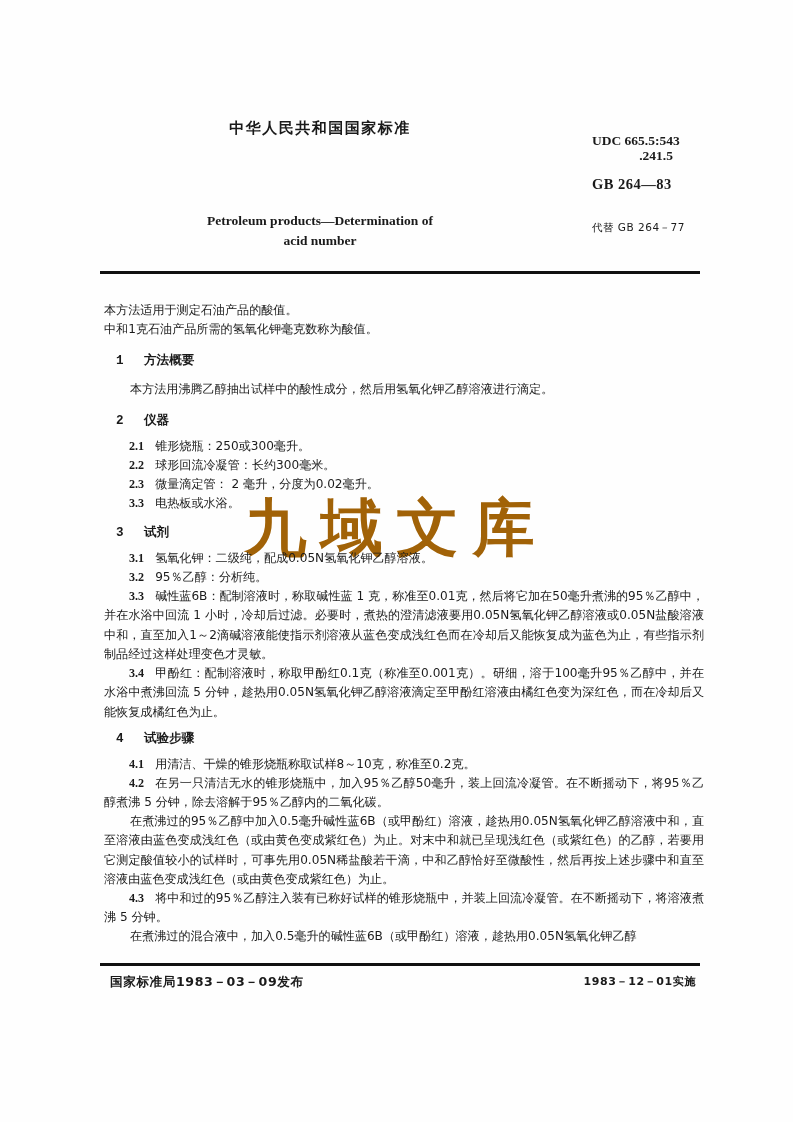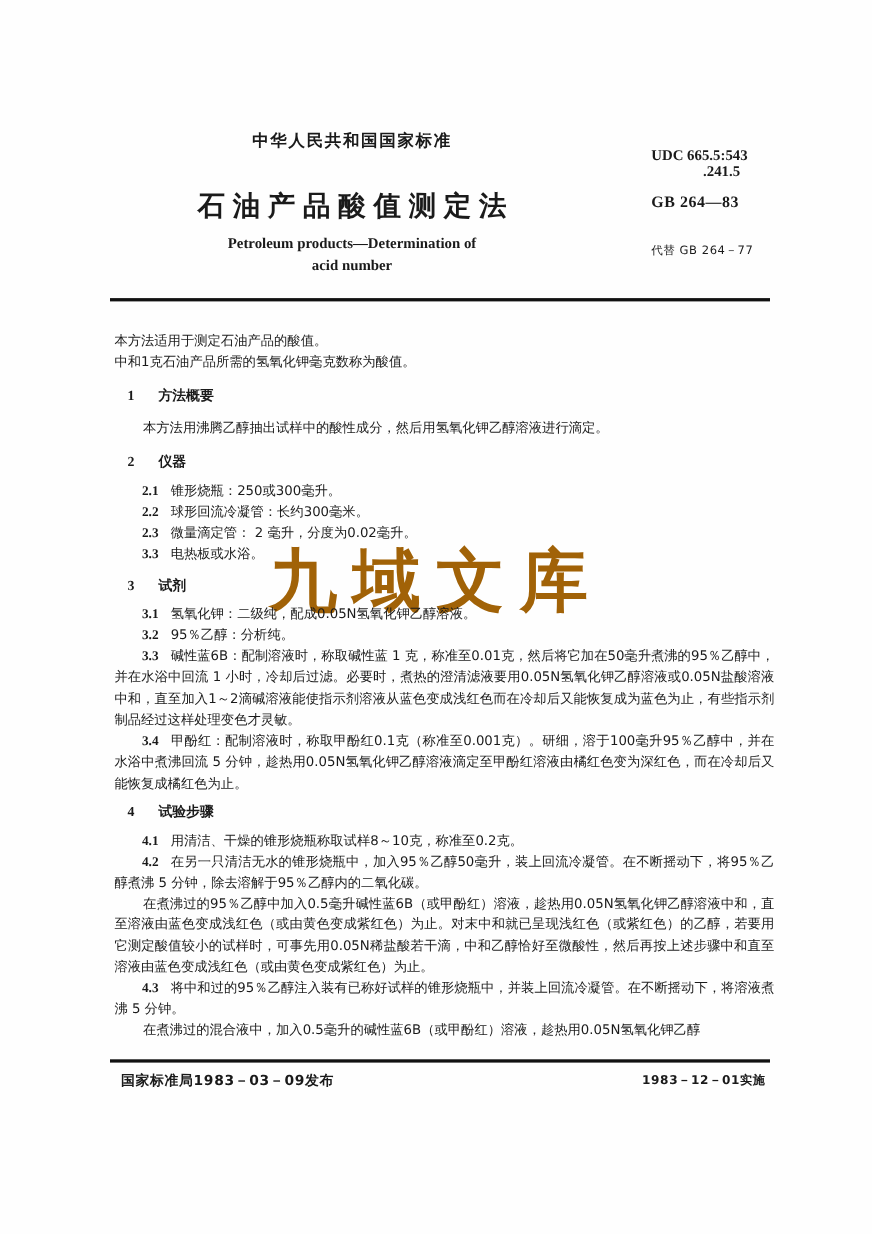--- a/index.html
+++ b/index.html
@@ -155,21 +155,21 @@
     font-size: 12.1px;
     line-height: 19.3px;
     text-align: justify;
     text-justify: inter-character;
   }
   .indent { text-indent: 26px; }
 
   .sec-head {
     position: absolute;
     left: 116px;
-    font-family: Liberation Serif, serif;
+    font-family: Liberation Mono, monospace;
     font-size: 12.6px;
     font-weight: 700;
   }
   .sec-head .num {
     display: inline-block;
     width: 28px;
   }
 
   .sub {
     position: absolute;
@@ -215,21 +215,20 @@
 
 <div class="page">
 
   <div class="watermark">
     <div class="wm-main">九域文库</div>
   </div>
 
   <div class="content">
 
     <div class="hdr-org">中华人民共和国国家标准</div>
-    <div class="hdr-title">石油产品酸值测定法</div>
     <div class="hdr-en">
       <span>Petroleum products—Determination of</span>
       <span class="l2">acid number</span>
     </div>
 
     <div class="hdr-udc">
       <span>UDC 665.5:543</span>
       <span class="udc2">.241.5</span>
     </div>
     <div class="hdr-code">GB 264—83</div>

